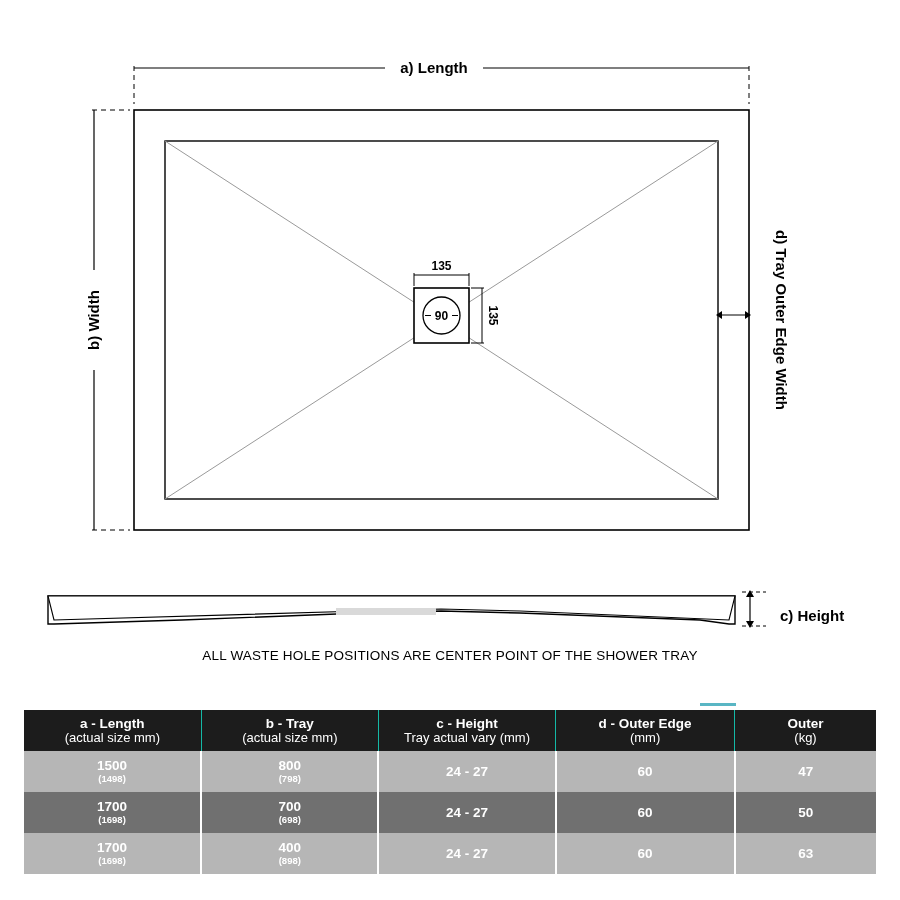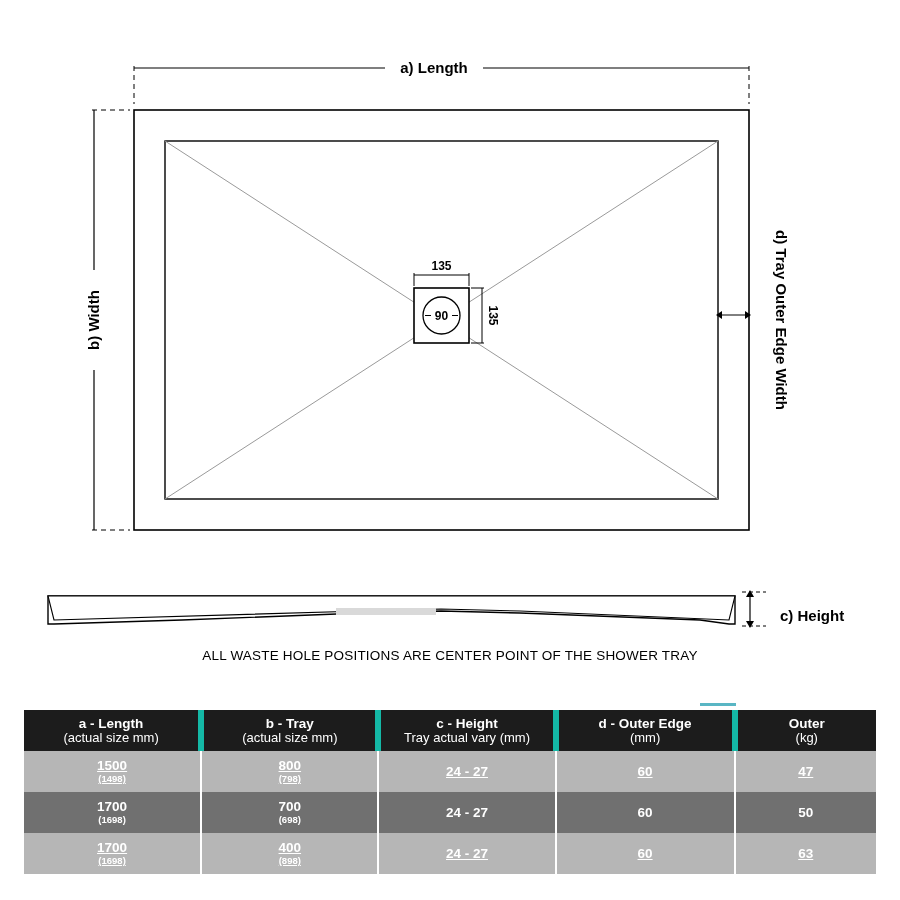--- a/index.html
+++ b/index.html
@@ -47,21 +47,21 @@
     top: 710px;
     width: 852px;
     border-collapse: collapse;
     table-layout: fixed;
   }
   #spec-table th {
     background: #1c1c1c;
     color: #ffffff;
     text-align: center;
     padding: 6px 2px 7px 2px;
-    border-right: 6px solid #14b8a6;
+    border-right: 1px solid #14b8a6;
     vertical-align: middle;
   }
   #spec-table th:last-child { border-right: none; }
   #spec-table th .h-main {
     display: block;
     font-size: 13.5px;
     font-weight: bold;
     line-height: 16px;
   }
   #spec-table th .h-sub {
@@ -74,21 +74,21 @@
     text-align: center;
     padding: 7px 2px 8px 2px;
     border-right: 2px solid #ffffff;
     vertical-align: middle;
     color: #ffffff;
     font-size: 13.5px;
     font-weight: bold;
   }
   #spec-table td:last-child { border-right: none; }
   #spec-table tr.row-dark td { background: #707070; }
-  #spec-table tr.row-light td { background: #b6b6b6; text-decoration: underline; }
+  #spec-table tr.row-light td { background: #b6b6b6; }
   #spec-table td .c-main {
     display: block;
     line-height: 15px;
   }
   #spec-table td .c-sub {
     display: block;
     font-size: 9.5px;
     font-weight: bold;
     line-height: 11px;
   }

